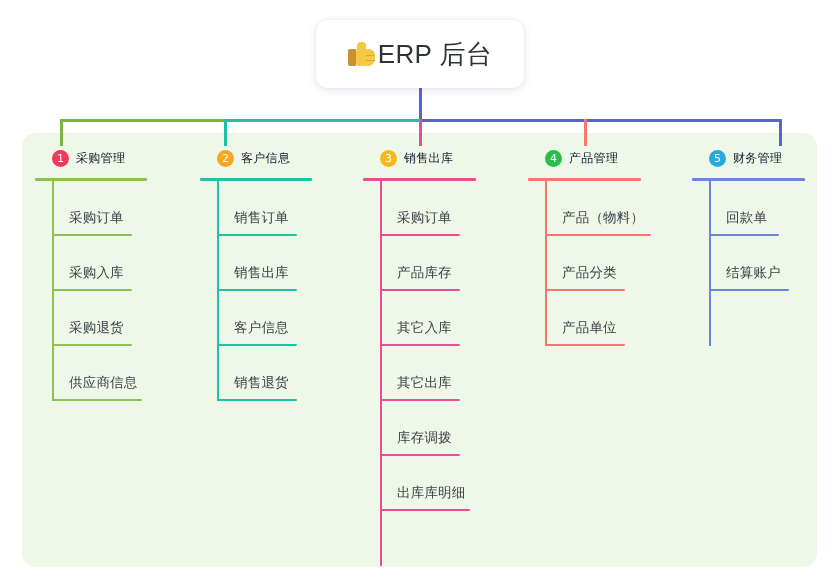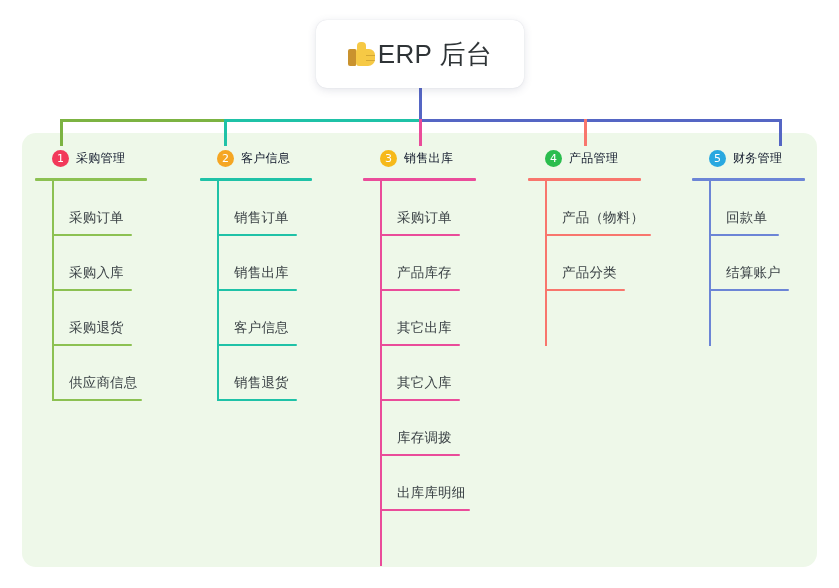--- a/index.html
+++ b/index.html
@@ -272,25 +272,25 @@
           <div class="spine" style="background: rgb(234, 76, 154); height: 385px;"></div>
           <div class="leaf">
             <span class="leaf-label">采购订单</span>
             <div class="leaf-rule" style="width: 80px; background: rgb(234, 76, 154);"></div>
           </div>
           <div class="leaf">
             <span class="leaf-label">产品库存</span>
             <div class="leaf-rule" style="width: 80px; background: rgb(234, 76, 154);"></div>
           </div>
           <div class="leaf">
+            <span class="leaf-label">其它入库</span>
+            <div class="leaf-rule" style="width: 80px; background: rgb(234, 76, 154);"></div>
+          </div>
+          <div class="leaf">
             <span class="leaf-label">其它出库</span>
-            <div class="leaf-rule" style="width: 80px; background: rgb(234, 76, 154);"></div>
-          </div>
-          <div class="leaf">
-            <span class="leaf-label">其它入库</span>
             <div class="leaf-rule" style="width: 80px; background: rgb(234, 76, 154);"></div>
           </div>
           <div class="leaf">
             <span class="leaf-label">库存调拨</span>
             <div class="leaf-rule" style="width: 80px; background: rgb(234, 76, 154);"></div>
           </div>
           <div class="leaf">
             <span class="leaf-label">出库库明细</span>
             <div class="leaf-rule" style="width: 90px; background: rgb(234, 76, 154);"></div>
           </div>
@@ -305,20 +305,24 @@
         <div class="leaves">
           <div class="spine" style="background: rgb(248, 118, 109); height: 165px;"></div>
           <div class="leaf">
             <span class="leaf-label">产品（物料）</span>
             <div class="leaf-rule" style="width: 106px; background: rgb(248, 118, 109);"></div>
           </div>
           <div class="leaf">
             <span class="leaf-label">产品分类</span>
             <div class="leaf-rule" style="width: 80px; background: rgb(248, 118, 109);"></div>
           </div>
+          <div class="leaf">
+            <span class="leaf-label">产品单位</span>
+            <div class="leaf-rule" style="width: 80px; background: rgb(248, 118, 109);"></div>
+          </div>
         </div>
       </div>
       <div class="column" style="left: 692px; width: 140px;">
         <div class="col-head">
           <span class="badge" style="background: rgb(41, 168, 224);">5</span>
           <span class="col-title">财务管理</span>
         </div>
         <div class="head-rule" style="width: 113px; background: rgb(108, 133, 214);"></div>
         <div class="leaves">
           <div class="spine" style="background: rgb(108, 133, 214); height: 165px;"></div>

